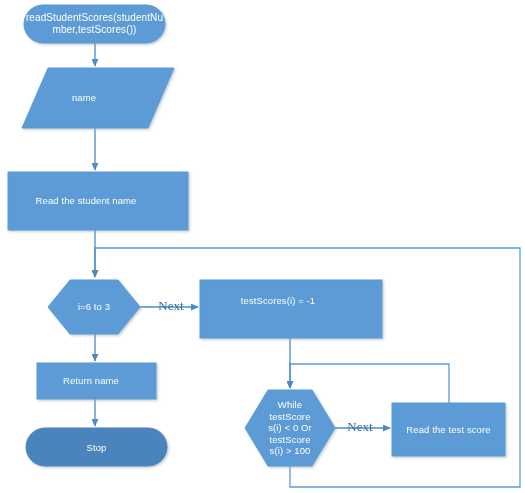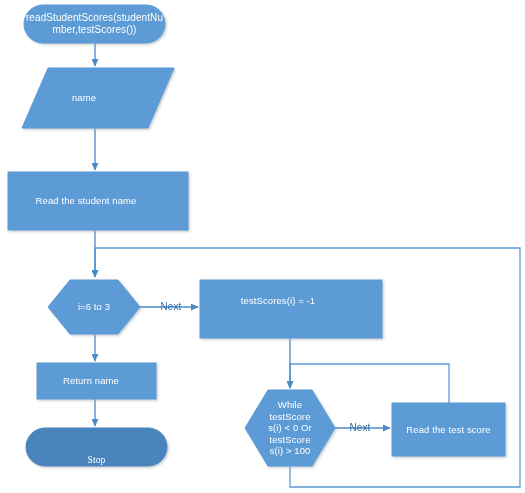--- a/index.html
+++ b/index.html
@@ -34,22 +34,22 @@
     letter-spacing: 0.1px;
     pointer-events: none;
     white-space: pre-line;
   }
   .edge-label {
     position: absolute;
     display: flex;
     align-items: center;
     justify-content: center;
     color: #2E6DA4;
-    font-family: Liberation Sans, sans-serif;
-    font-size: 10px;
+    font-family: Liberation Serif, serif;
+    font-size: 13px;
     letter-spacing: 0.1px;
     pointer-events: none;
   }
 </style>
 </head>
 <body>
 
 <svg id="flow-canvas" viewBox="0 0 525 493" width="525" height="493" xmlns="http://www.w3.org/2000/svg">
   <defs>
     <marker id="arrowhead" markerWidth="8" markerHeight="7" refX="7.2" refY="3.5" orient="auto" markerUnits="userSpaceOnUse">
@@ -125,21 +125,21 @@
 <div class="node-label" style="left:8px; top:68px; width:152px; height:60px;">name</div>
 
 <div class="node-label" style="left:8px; top:172px; width:156px; height:58px;">Read the student name</div>
 
 <div class="node-label" style="left:48px; top:280px; width:92px; height:54px;">i=6 to 3</div>
 
 <div class="node-label" style="left:200px; top:272px; width:156px; height:58px;">testScores(i) = -1</div>
 
 <div class="node-label" style="left:37px; top:363px; width:108px; height:36px;">Return name</div>
 
-<div class="node-label" style="left:26px; top:440px; width:141px; height:40px;font-family:Liberation Serif, serif;">Stop</div>
+<div class="node-label" style="left:26px; top:428px; width:141px; height:40px;">Stop</div>
 
 <div class="node-label" style="left:245px; top:390px; width:90px; height:76px; line-height:11.5px;">While
 testScore
 s(i) &lt; 0 Or
 testScore
 s(i) &gt; 100</div>
 
 <div class="node-label" style="left:392px; top:403px; width:113px; height:53px;">Read the test score</div>
 
 <div class="edge-label" style="left:152px; top:299px; width:38px; height:14px;">Next</div>

